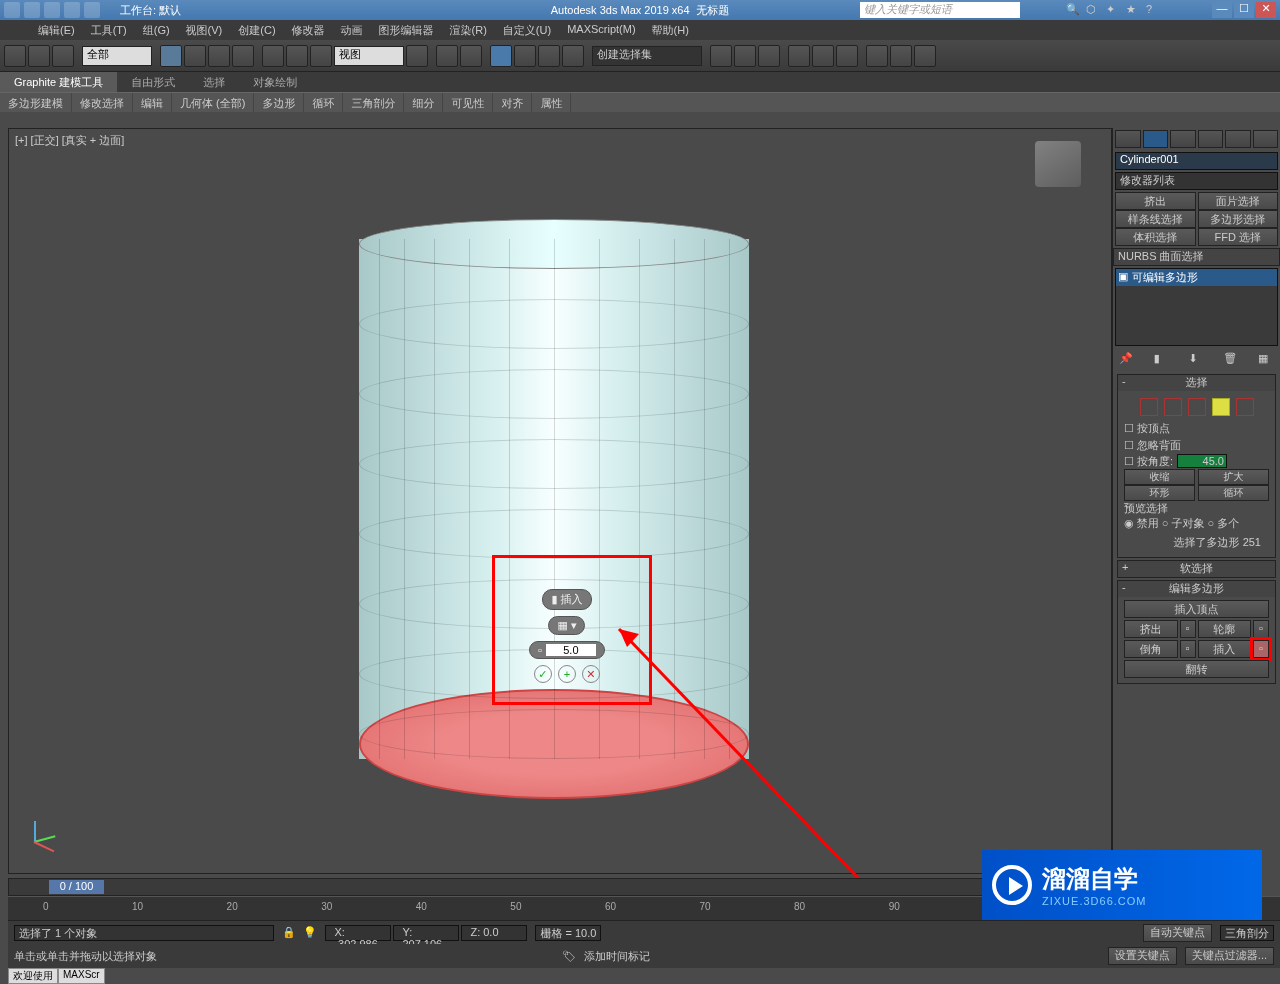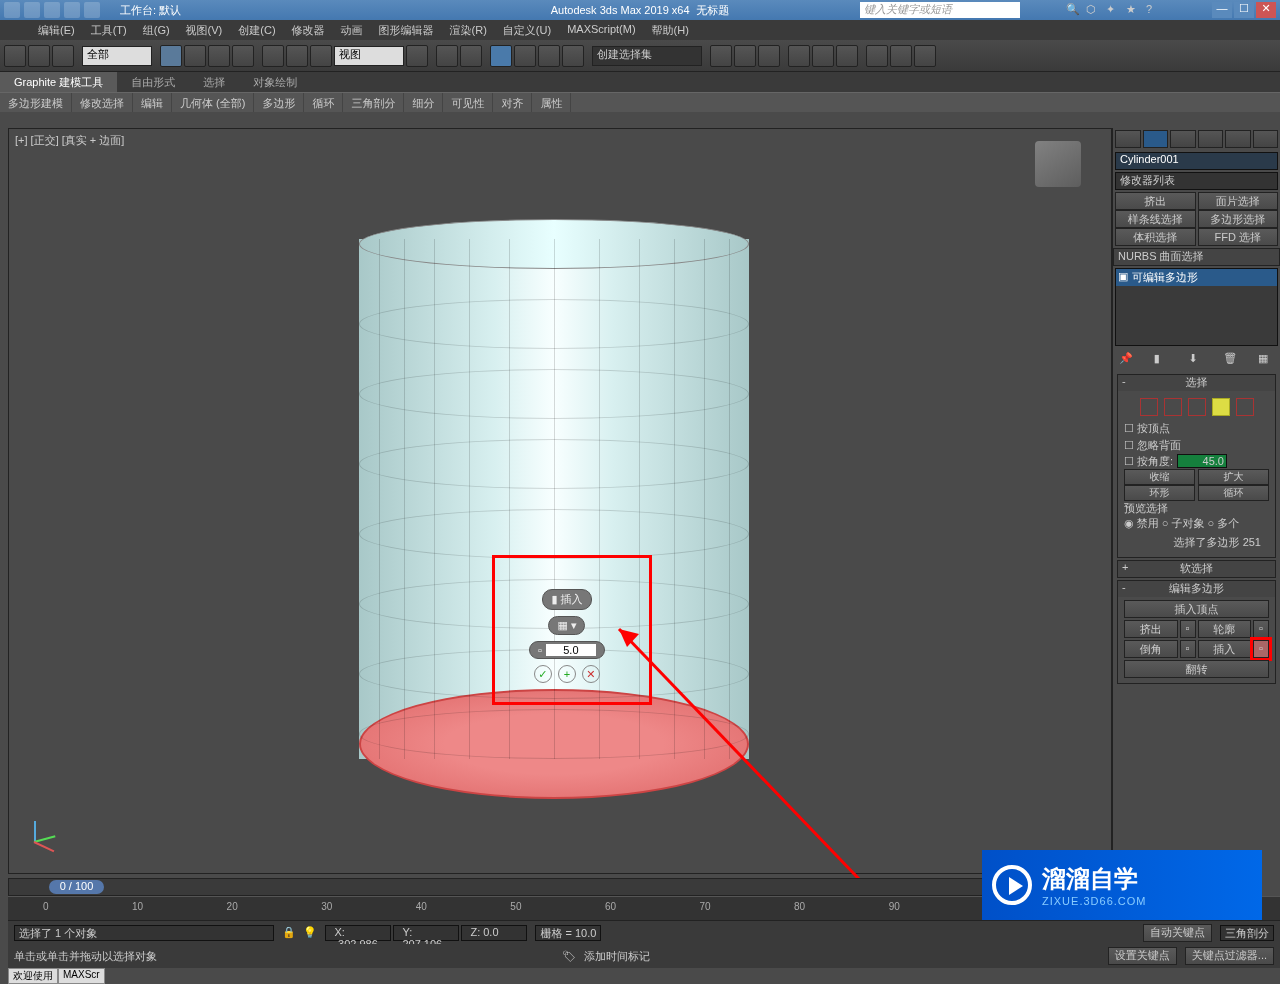--- a/index.html
+++ b/index.html
@@ -95,21 +95,21 @@
 .pair { display:flex; gap:3px; }
 .pair span { flex:1; height:16px; background:linear-gradient(#5a5a5a,#4a4a4a); border:1px solid #222; text-align:center; font-size:10px; }
 .sel-count { text-align:right; padding:4px 8px; }
 .editpoly .row { display:flex; gap:2px; margin-bottom:2px; }
 .editpoly .row span { flex:1; height:18px; background:linear-gradient(#5a5a5a,#4a4a4a); border:1px solid #222; text-align:center; padding-top:1px; }
 .editpoly .row span.sq { flex:0 0 16px; }
 .inset-hi { outline:3px solid #f00; background:#a66 !important; }
 
 
 .timeline { position:absolute; left:8px; right:168px; bottom:88px; height:18px; background:#3a3a3a; border:1px solid #222;}
-.timeline .frame{ position:absolute; left:40px; top:1px; height:14px; width:55px; background:#5577aa; color:#fff; text-align:center;border-radius:7px;}
+.timeline .frame{ position:absolute; left:40px; top:1px; height:14px; width:55px; background:#5577aa; color:#fff; text-align:center;}
 .trackbar { position:absolute; left:8px; right:0; bottom:64px; height:24px; background:#333; border-top:1px solid #555;}
 .trackbar .ticks{position:absolute;left:35px;right:280px;top:4px;height:18px;display:flex;justify-content:space-between;}
 .trackbar .ticks span{color:#aaa;font-size:10px;}
 
 .status1 { position:absolute; left:8px; right:0; bottom:40px; height:24px; background:#3a3a3a; display:flex; align-items:center; gap:8px; padding:0 6px; border-top:1px solid #222;}
 .status1 .field{ background:#333; border:1px solid #111; padding:0 4px; height:16px;}
 .status1 .coord{ display:flex; gap:2px;}
 .status1 .coord span{ background:#333; border:1px solid #111; width:66px; height:16px; padding:0 8px;}
 .autokey { background:linear-gradient(#5a5a5a,#4a4a4a); border:1px solid #222; padding:0 6px; height:18px;}
 .status2 { position:absolute; left:8px; right:0; bottom:16px; height:24px; background:#3a3a3a; display:flex; align-items:center; gap:8px; padding:0 6px;}

